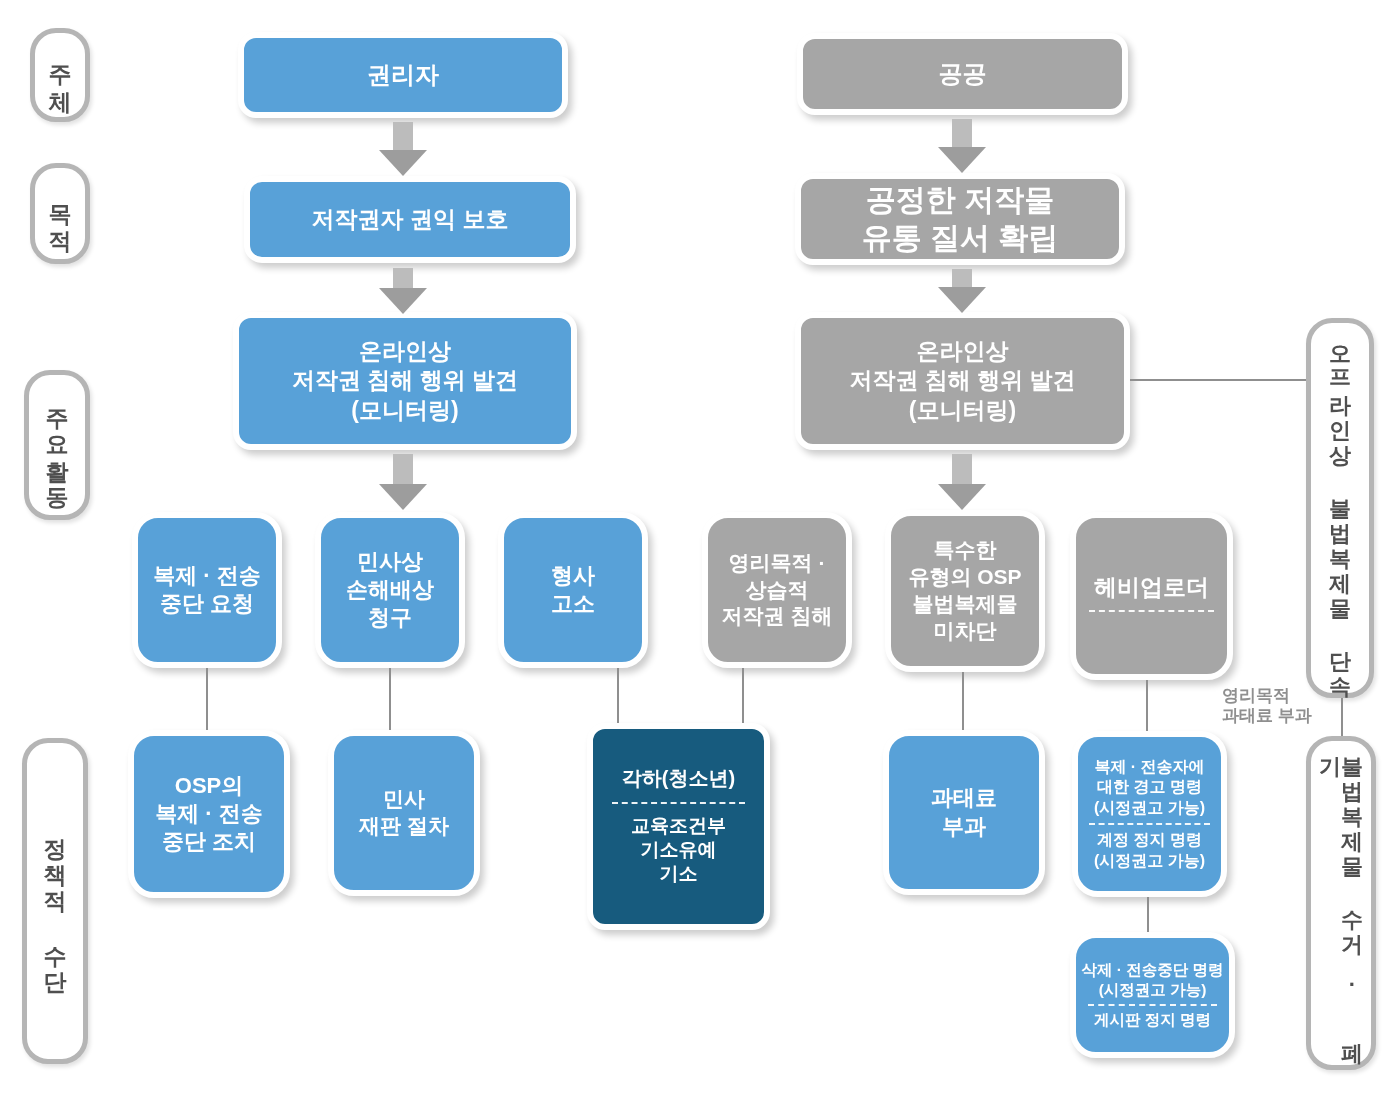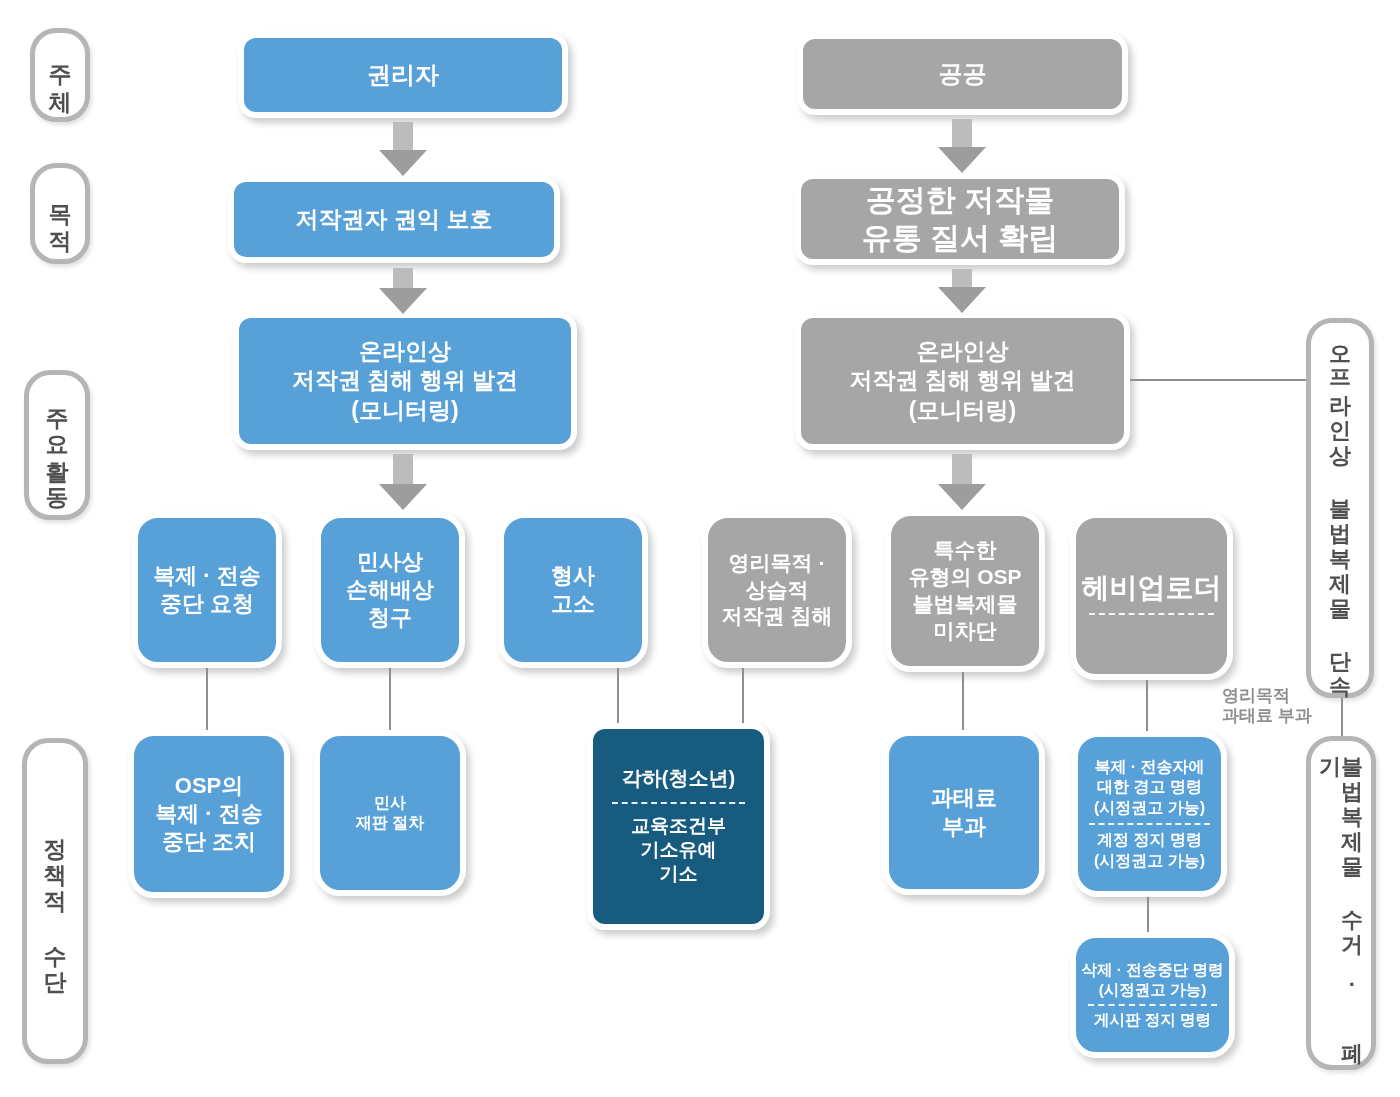--- a/index.html
+++ b/index.html
@@ -57,37 +57,37 @@
 
   <div class="pill" style="left:30px;top:28px;width:60px;height:94px;">주체</div>
   <div class="pill" style="left:30px;top:163px;width:60px;height:101px;">목적</div>
   <div class="pill" style="left:24px;top:370px;width:66px;height:150px;">주요활동</div>
   <div class="pill" style="left:22px;top:738px;width:66px;height:326px;">정책적 수단</div>
 
   <div class="pill" style="left:1306px;top:318px;width:68px;height:380px;font-size:22px;">오프라인상 불법복제물 단속</div>
   <div class="pill" style="left:1306px;top:736px;width:70px;height:334px;font-size:22px;">불법복제물 수거 · 폐기</div>
 
   <div class="box blue r16" style="left:238px;top:32px;width:330px;height:86px;font-size:24px;">권리자</div>
-  <div class="box blue r16" style="left:228px;top:176px;width:332px;height:87px;font-size:23px;">저작권자 권익 보호</div>
+  <div class="box blue r16" style="left:244px;top:176px;width:332px;height:87px;font-size:23px;">저작권자 권익 보호</div>
   <div class="box blue r16" style="left:233px;top:312px;width:344px;height:138px;font-size:23px;">온라인상
 저작권 침해 행위 발견
 (모니터링)</div>
 
   <div class="box blue r24" style="left:132px;top:512px;width:150px;height:156px;font-size:22px;">복제 · 전송
 중단 요청</div>
   <div class="box blue r24" style="left:315px;top:512px;width:150px;height:156px;font-size:22px;">민사상
 손해배상
 청구</div>
   <div class="box blue r24" style="left:498px;top:512px;width:150px;height:156px;font-size:22px;">형사
 고소</div>
 
   <div class="box blue r24" style="left:128px;top:730px;width:162px;height:168px;font-size:22px;">OSP의
 복제 · 전송
 중단 조치</div>
-  <div class="box blue r24" style="left:314px;top:730px;width:152px;height:166px;font-size:16px;">민사
+  <div class="box blue r24" style="left:328px;top:730px;width:152px;height:166px;font-size:21px;">민사
 재판 절차</div>
 
   <div class="box darkb r16" style="left:587px;top:723px;width:183px;height:207px;padding:10px 6px;">
     <div class="txt" style="font-size:20px;">각하(청소년)</div>
     <div class="sep"></div>
     <div class="txt" style="font-size:19px;">교육조건부
 기소유예
 기소</div>
   </div>
 
@@ -100,21 +100,21 @@
 
   <div class="box grayb r24" style="left:702px;top:512px;width:150px;height:156px;font-size:21px;">영리목적 ·
 상습적
 저작권 침해</div>
   <div class="box grayb r24" style="left:885px;top:510px;width:160px;height:162px;font-size:21px;">특수한
 유형의 OSP
 불법복제물
 미차단</div>
 
   <div class="box grayb r24" style="left:1070px;top:512px;width:163px;height:168px;padding:8px 4px;">
-    <div class="txt" style="font-size:28px;">헤비업로더</div>
+    <div class="txt" style="font-size:23px;">헤비업로더</div>
     <div class="sep2"></div>
   </div>
 
   <div class="box blue r24" style="left:883px;top:730px;width:162px;height:165px;font-size:22px;">과태료
 부과</div>
 
   <div class="box blue r24" style="left:1072px;top:731px;width:155px;height:166px;padding:8px 3px;">
     <div class="txt" style="font-size:16px;">복제 · 전송자에
 대한 경고 명령
 (시정권고 가능)</div>

